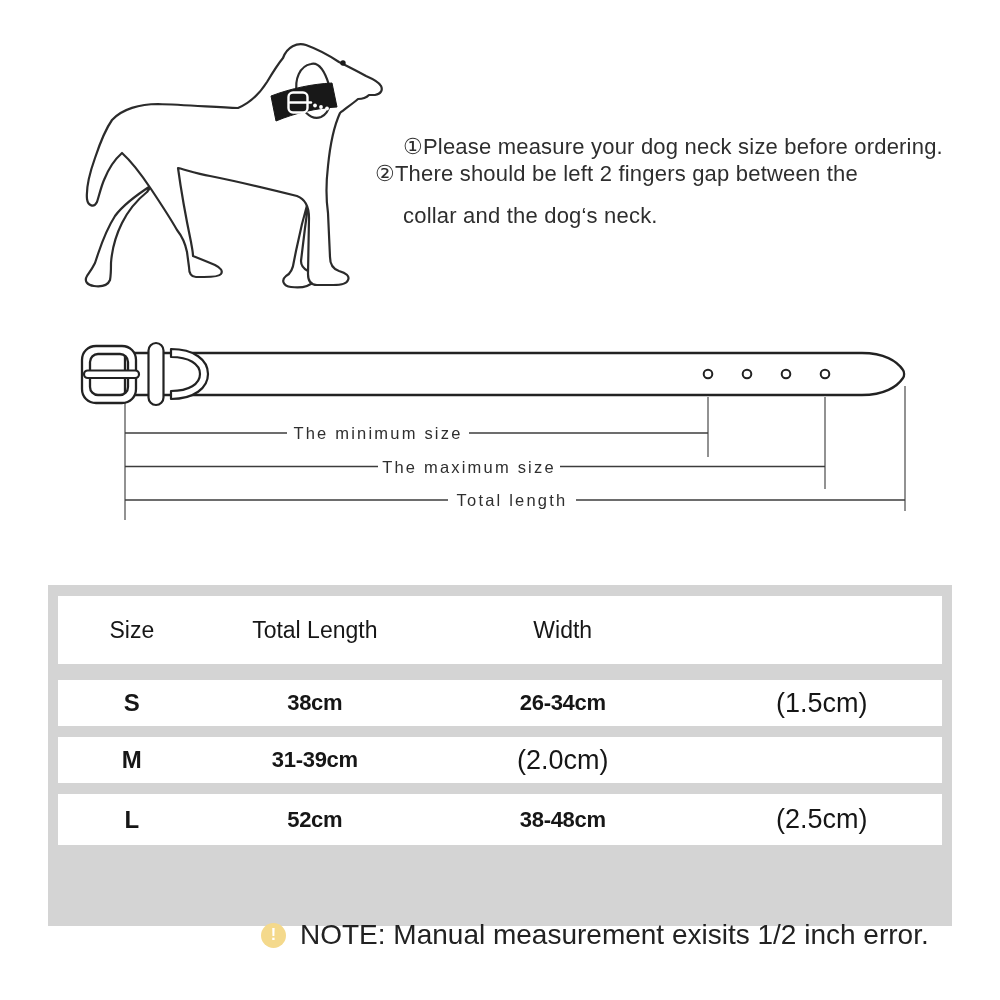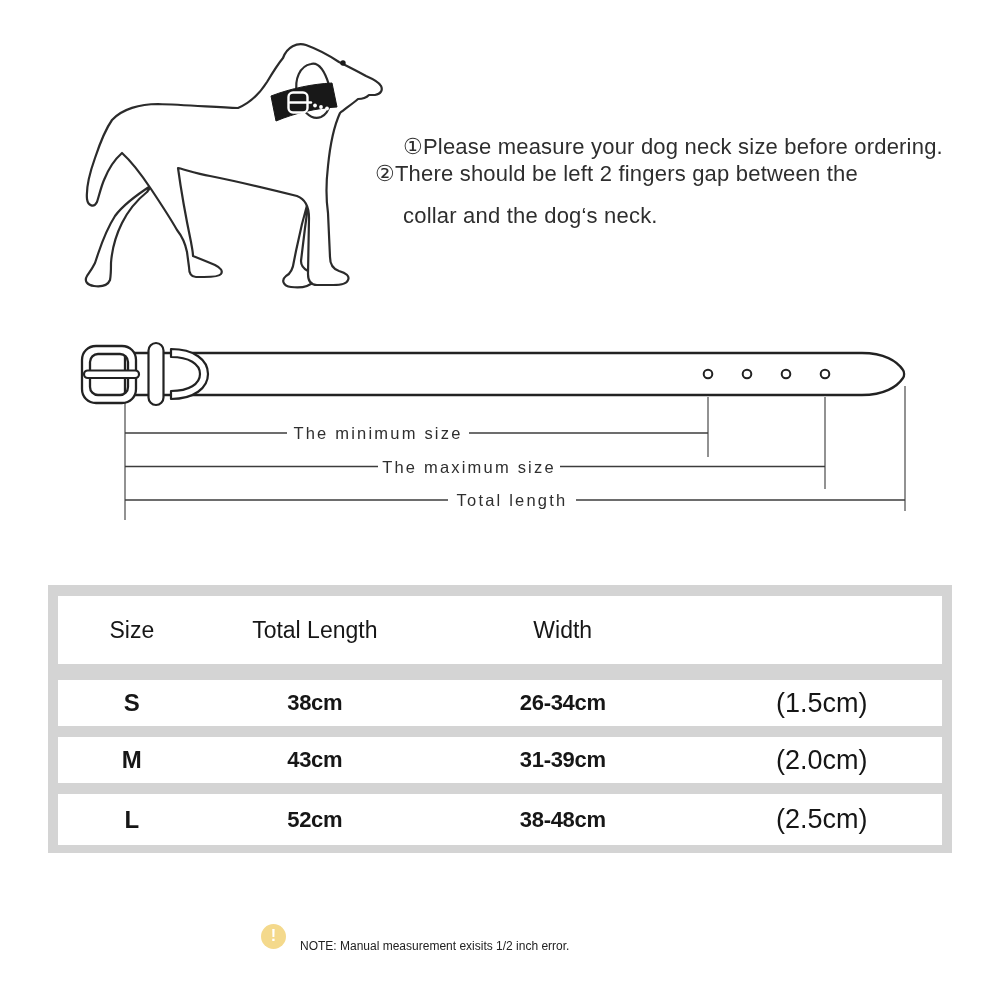--- a/index.html
+++ b/index.html
@@ -7,41 +7,41 @@
     position:relative;width:1000px;height:1000px;background:#ffffff;
     font-family:"Liberation Sans", sans-serif;color:#2b2b2b;overflow:hidden;
   }
   svg{position:absolute;overflow:visible;}
   
   .instr{position:absolute;font-size:22px;color:#2e2e2e;white-space:nowrap;letter-spacing:0.2px;}
   #instr-line1{left:375px;top:134px;margin-left:28px;}
   #instr-line2{left:375px;top:161px;}
   #instr-line3{left:403px;top:203px;text-align:right;}
   
-  .size-table{position:absolute;left:48px;top:585px;width:904px;height:268px;background:#d4d4d4;}
+  .size-table{position:absolute;left:48px;top:585px;width:904px;height:341px;background:#d4d4d4;}
   .t-band{
     position:absolute;left:10px;width:884px;background:#ffffff;
     display:grid;grid-template-columns:16.7% 24.7% 31.4% 27.2%;
     align-items:center;text-align:center;color:#161616;
   }
   .t-head{top:11px;height:68px;font-size:23px;font-weight:normal;}
   .t-r1{top:95px;height:46px;}
   .t-r2{top:152px;height:46px;}
   .t-r3{top:209px;height:51px;}
   .c-size{font-weight:bold;font-size:24px;}
   .c-val{font-weight:bold;font-size:22px;letter-spacing:-0.3px;}
   .c-width{font-weight:normal;font-size:27px;}
   
   .note{position:absolute;left:261px;top:919px;display:flex;align-items:center;gap:14px;}
   .note-icon{
     width:25px;height:25px;border-radius:50%;background:#f4d98c;color:#ffffff;
     display:flex;align-items:center;justify-content:center;
     font-size:16px;font-weight:bold;flex:0 0 auto;
   }
-  .note-text{font-size:12px;color:#222222;white-space:nowrap;margin-top:20px;}
+  .note-text{font-size:28px;color:#222222;white-space:nowrap;}
   
   .measure-label{
     font-family:"Liberation Sans", sans-serif;font-size:16.5px;letter-spacing:2.2px;
     fill:#2f2f2f;text-anchor:middle;
   }
 </style>
 </head>
 <body>
 
 <div class="page">
@@ -124,21 +124,20 @@
       <div>Width</div>
     </div>
     <div class="t-band t-r1">
       <div class="c-size">S</div>
       <div class="c-val">38cm</div>
       <div class="c-val">26-34cm</div>
       <div class="c-width">(1.5cm)</div>
     </div>
     <div class="t-band t-r2">
       <div class="c-size">M</div>
-      <div class="c-val">43cm</div>
       <div class="c-val">31-39cm</div>
       <div class="c-width">(2.0cm)</div>
     </div>
     <div class="t-band t-r3">
       <div class="c-size">L</div>
       <div class="c-val">52cm</div>
       <div class="c-val">38-48cm</div>
       <div class="c-width">(2.5cm)</div>
     </div>
   </div>

